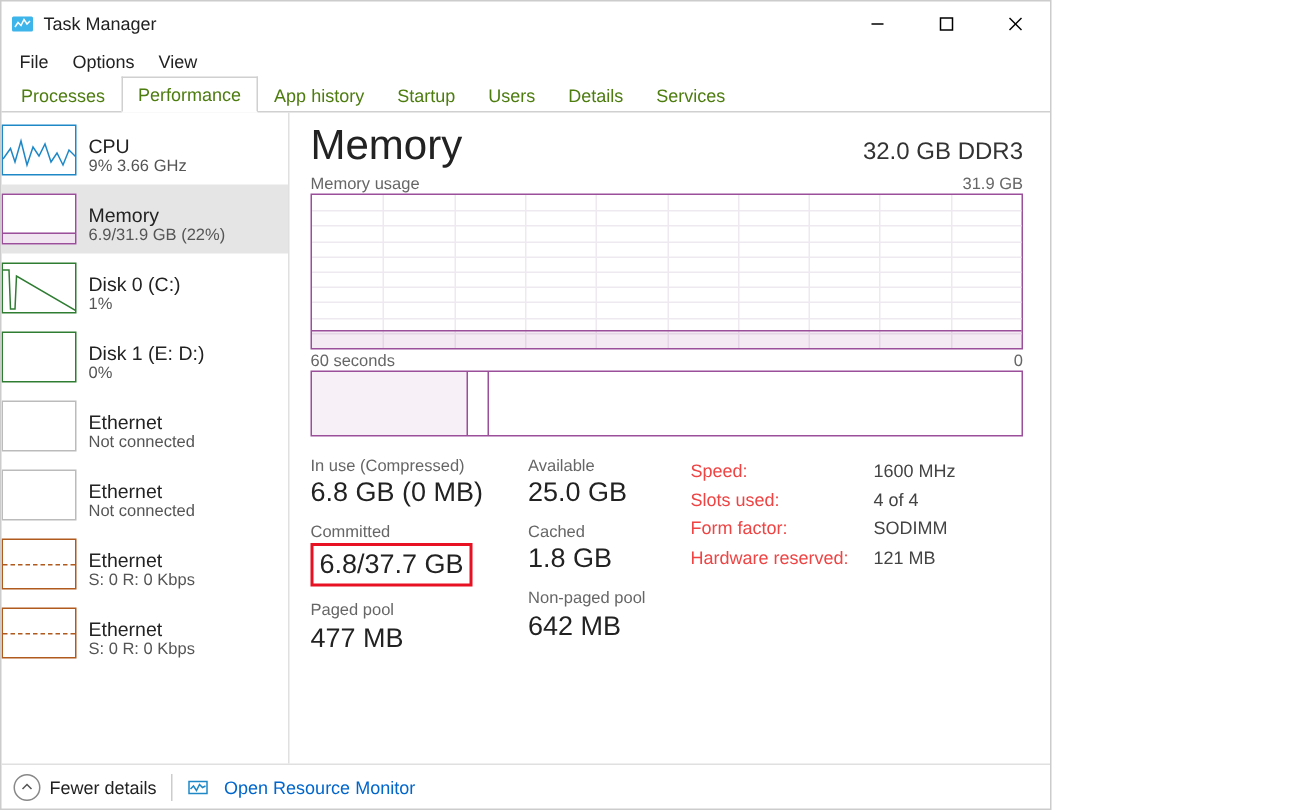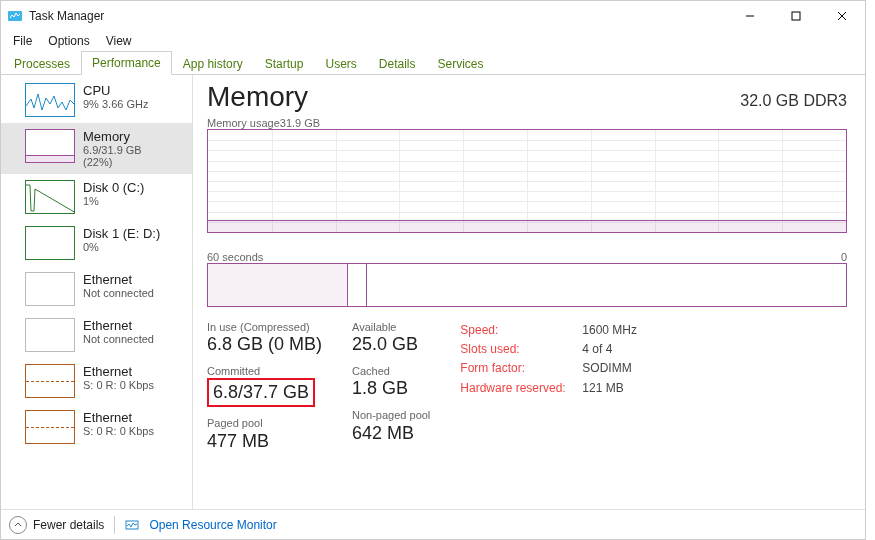--- a/index.html
+++ b/index.html
@@ -1,44 +1,44 @@
 <!DOCTYPE html>
 <html><head>
 <meta charset="utf-8">
 <style>
   * { box-sizing: border-box; }
   html, body { margin: 0; padding: 0; font-family: "Segoe UI", Arial, sans-serif; font-size: 12px; color: #222; background: #fff; }
-  .window { width: 866px; height: 540px; display: flex; flex-direction: column; border: 1px solid #ccc; }
+  .window { width: 701px; height: 540px; display: flex; flex-direction: column; border: 1px solid #ccc; }
   .titlebar { height: 30px; display: flex; align-items: center; padding-left: 6px; }
   .titlebar .icon { width: 16px; height: 16px; margin-right: 6px; }
   .titlebar .title { flex: 0 0 auto; font-size: 12px; }
   .titlebar .spacer { flex: 1; }
   .winbtn { width: 46px; height: 30px; display: flex; align-items: center; justify-content: center; }
   .menubar { height: 20px; display: flex; align-items: center; padding-left: 4px; gap: 0; font-size: 12px; }
   .menubar .menu-item { padding: 2px 8px; }
   .tabbar { height: 24px; display: flex; align-items: flex-end; border-bottom: 1px solid #d0d0d0; padding-left: 2px; font-size: 12px; }
   .tabbar .tab { padding: 4px 10px; border: 1px solid transparent; border-bottom: none; position: relative; top: 1px; color: #4d7c0f; }
   .tabbar .tab.active { background: #fff; border-color: #d0d0d0; border-bottom: 1px solid #fff; }
   .content { flex: 1; display: flex; min-height: 0; }
   .sidebar { width: 192px; border-right: 1px solid #e0e0e0; overflow-y: auto; padding-top: 2px; }
-  .side-item { display: flex; align-items: flex-start; padding: 6px 24px; gap: 8px; }
+  .side-item { display: flex; align-items: flex-end; padding: 6px 0; gap: 8px; }
   .side-item.selected { background: #e5e5e5; }
   .thumb { width: 50px; height: 34px; border: 1px solid #888; background: #fff; flex-shrink: 0; position: relative; overflow: hidden; }
   .side-text .name { font-size: 13px; color: #222; }
   .side-text .sub { font-size: 11px; color: #555; }
   .main { flex: 1; padding: 6px 18px 6px 14px; overflow: hidden; }
   .header-row { display: flex; justify-content: space-between; align-items: baseline; }
   .mem-title { font-size: 28px; font-weight: 300; }
   .mem-spec { font-size: 16px; color: #333; }
   .small-label { font-size: 11px; color: #666; }
   .chart-box { border: 1px solid #9b4f9b; height: 104px; position: relative; background: #fff; }
   .chart-box .grid-v { position: absolute; top: 0; bottom: 0; width: 1px; background: #eee9f0; }
   .chart-box .grid-h { position: absolute; left: 0; right: 0; height: 1px; background: #eee9f0; }
   .chart-fill { position: absolute; left: 0; right: 0; bottom: 0; height: 12%; background: rgba(155,79,155,0.12); border-top: 1px solid #9b4f9b; }
-  .chart-row-labels { display: flex; justify-content: space-between; margin-top: 18px; }
+  .chart-row-labels { display: flex; justify-content: space-between; margin-top: 2px; }
   .comp-box { border: 1px solid #9b4f9b; height: 44px; display: flex; background: #fff; }
   .comp-seg1 { width: 22%; background: rgba(155,79,155,0.08); border-right: 1px solid #9b4f9b; }
   .comp-seg2 { width: 3%; border-right: 1px solid #9b4f9b; }
   .stats { display: flex; gap: 30px; margin-top: 14px; align-items: flex-start; }
   .stat-group { display: flex; flex-direction: column; gap: 10px; }
   .stat .label { font-size: 11px; color: #666; line-height: 1.2; }
   .stat .value { font-size: 18px; color: #222; }
   .outlined { border: 2px solid #e81123; padding: 2px 4px; display: inline-block; }
   .kv-table { font-size: 12px; color: #444; }
   .kv-table .row { display: flex; gap: 12px; line-height: 1.6; }
@@ -180,21 +180,21 @@
       </div>
 
     </div>
 
     <div class="main">
       <div class="header-row">
         <div class="mem-title">Memory</div>
         <div class="mem-spec">32.0 GB DDR3</div>
       </div>
 
-      <div style="display:flex;justify-content:flex-start;margin-top:4px;">
+      <div style="display:flex;justify-content:space-between;margin-top:4px;">
         <span class="small-label">Memory usage</span>
         <span class="small-label">31.9 GB</span>
       </div>
       <div class="chart-box">
         <div class="grid-v" style="left:10%"></div>
           <div class="grid-v" style="left:20%"></div>
           <div class="grid-v" style="left:30%"></div>
           <div class="grid-v" style="left:40%"></div>
           <div class="grid-v" style="left:50%"></div>
           <div class="grid-v" style="left:60%"></div>

